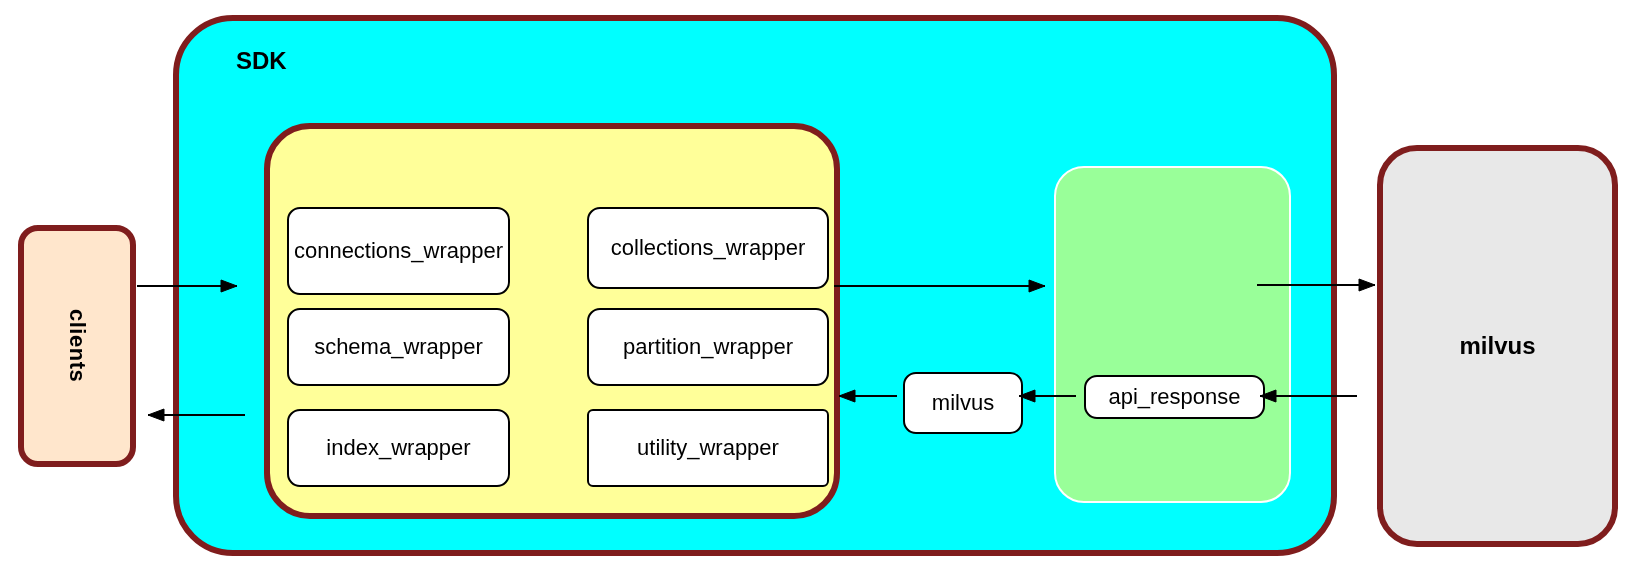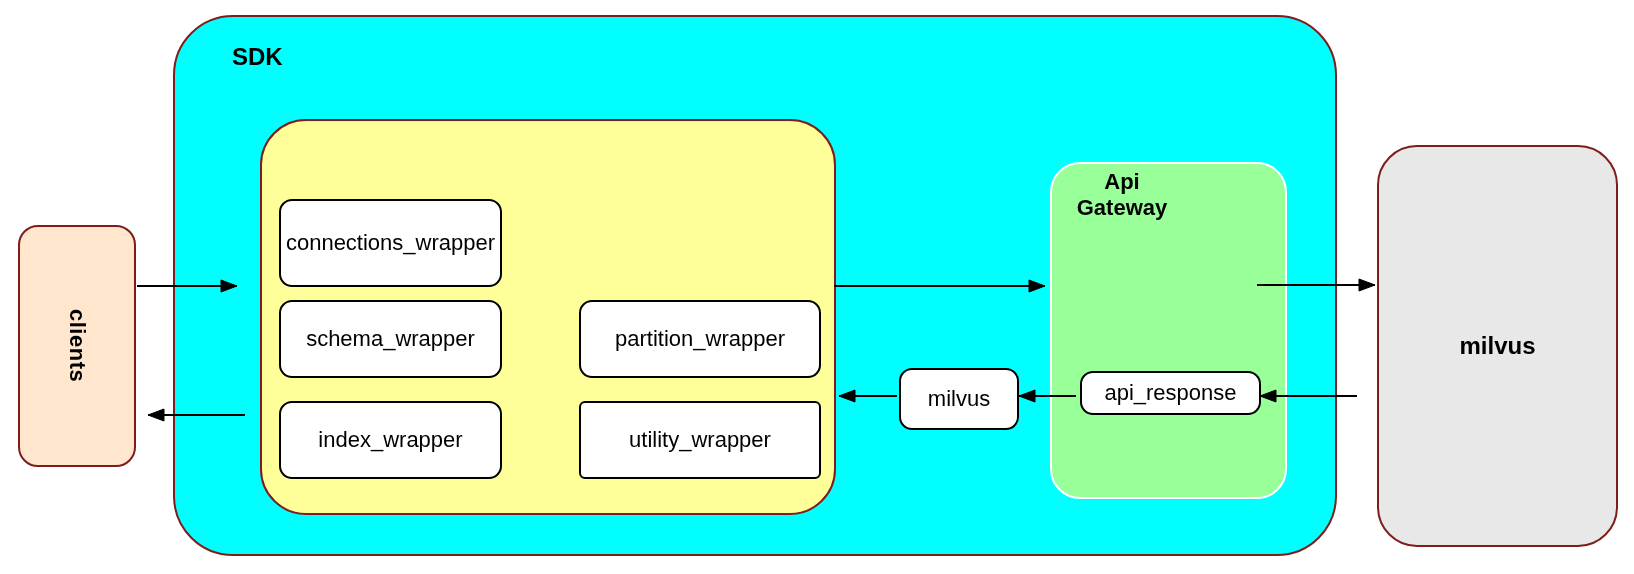--- a/index.html
+++ b/index.html
@@ -1,21 +1,21 @@
 <!DOCTYPE html>
 <html><head>
 <meta charset="utf-8">
 <style>
   html, body { margin:0; padding:0; background:#ffffff; }
   .canvas {
     position:relative; width:1634px; height:574px;
     font-family:"Liberation Sans", sans-serif; color:#000;
     background:#ffffff; overflow:hidden;
   }
-  .node { position:absolute; box-sizing:border-box; border:2px solid #7f1d1d; }
+  .node { position:absolute; box-sizing:border-box; border:6px solid #7f1d1d; }
 
   
   .clients  { left:18px;  top:225px; width:118px; height:242px; border-radius:20px;
               display:flex; align-items:center; justify-content:center; }
   .clients .vtext { writing-mode:vertical-rl; text-orientation:mixed;
               font-weight:bold; font-size:22px; letter-spacing:.5px; }
   .sdk      { left:173px; top:15px;  width:1164px; height:541px; border-radius:60px; }
   .sdk-label{ position:absolute; left:57px; top:26px; font-size:24px; font-weight:bold; }
   .milvus   { left:1377px; top:145px; width:241px; height:402px; border-radius:40px;
               display:flex; align-items:center; justify-content:center;
@@ -60,40 +60,42 @@
   </div>
 
   <div class="node sdk" style="background-color: rgb(0, 255, 255);">
     <span class="sdk-label">SDK</span>
 
     <div class="node wrapper" style="background-color: rgb(255, 255, 153);">
 
       <div class="wb wb-connections" style="background-color: rgb(255, 255, 255);">
         <span>connections_wrapper</span>
       </div>
+      <div class="wb wb-collections" style="background-color: rgb(255, 255, 255);">
+        <span>collections_wrapper</span>
+      </div>
       <div class="wb wb-schema" style="background-color: rgb(255, 255, 255);">
         <span>schema_wrapper</span>
       </div>
       <div class="wb wb-partition" style="background-color: rgb(255, 255, 255);">
         <span>partition_wrapper</span>
       </div>
       <div class="wb wb-index" style="background-color: rgb(255, 255, 255);">
         <span>index_wrapper</span>
       </div>
       <div class="wb wb-utility" style="background-color: rgb(255, 255, 255);">
         <span>utility_wrapper</span>
       </div>
     </div>
 
     <div class="wb checker" style="background-color: rgb(255, 255, 255);">
       <span>milvus</span>
     </div>
 
     <div class="node gateway" style="background-color: rgb(153, 255, 153);">
-      <span class="gateway-label">Api Gateway</span>
 
       <div class="wb wb-response" style="background-color: rgb(255, 255, 255);">
         <span>api_response</span>
       </div>
     </div>
   </div>
 
   <div class="node milvus" style="background-color: rgb(232, 232, 232);">
     <span>milvus</span>
   </div>

